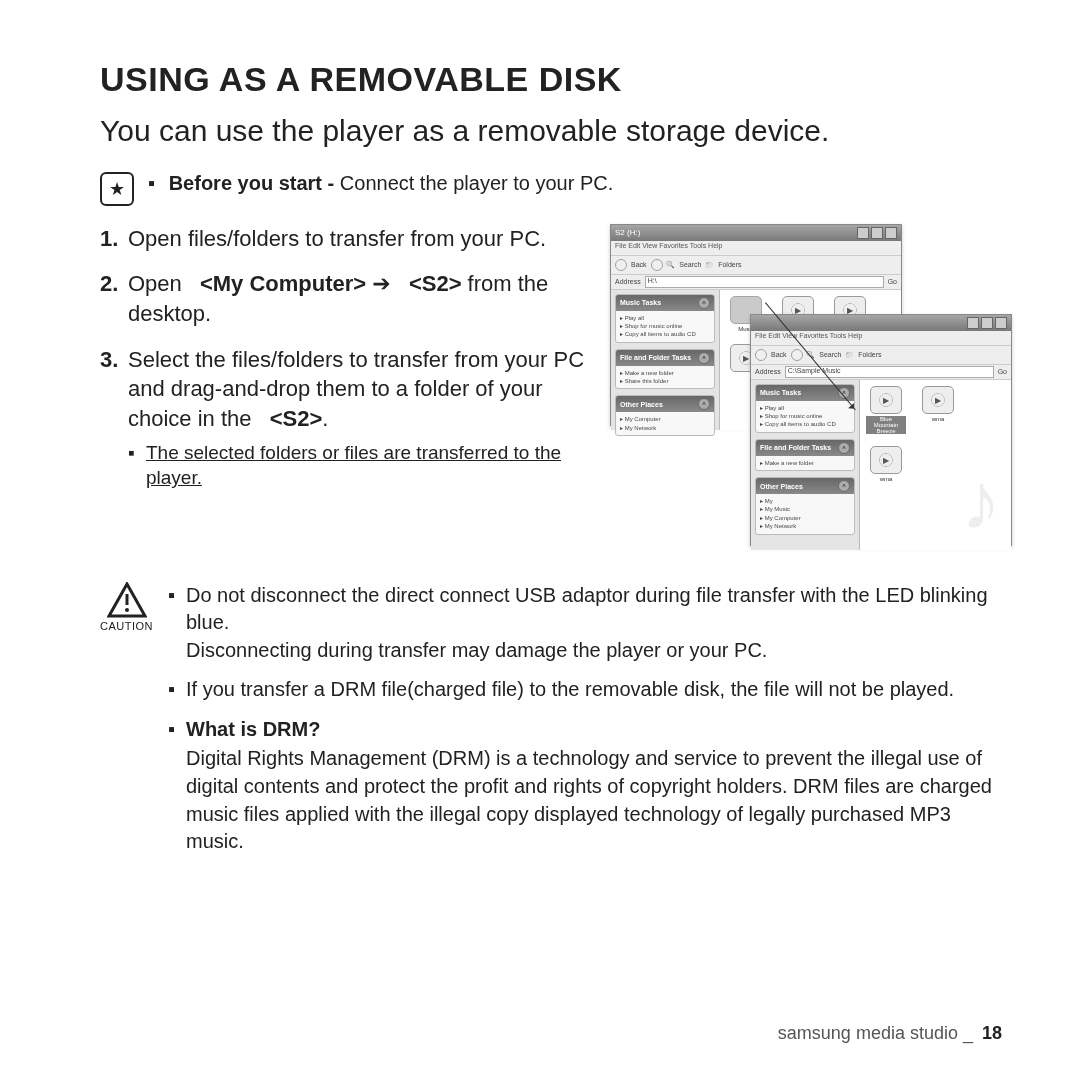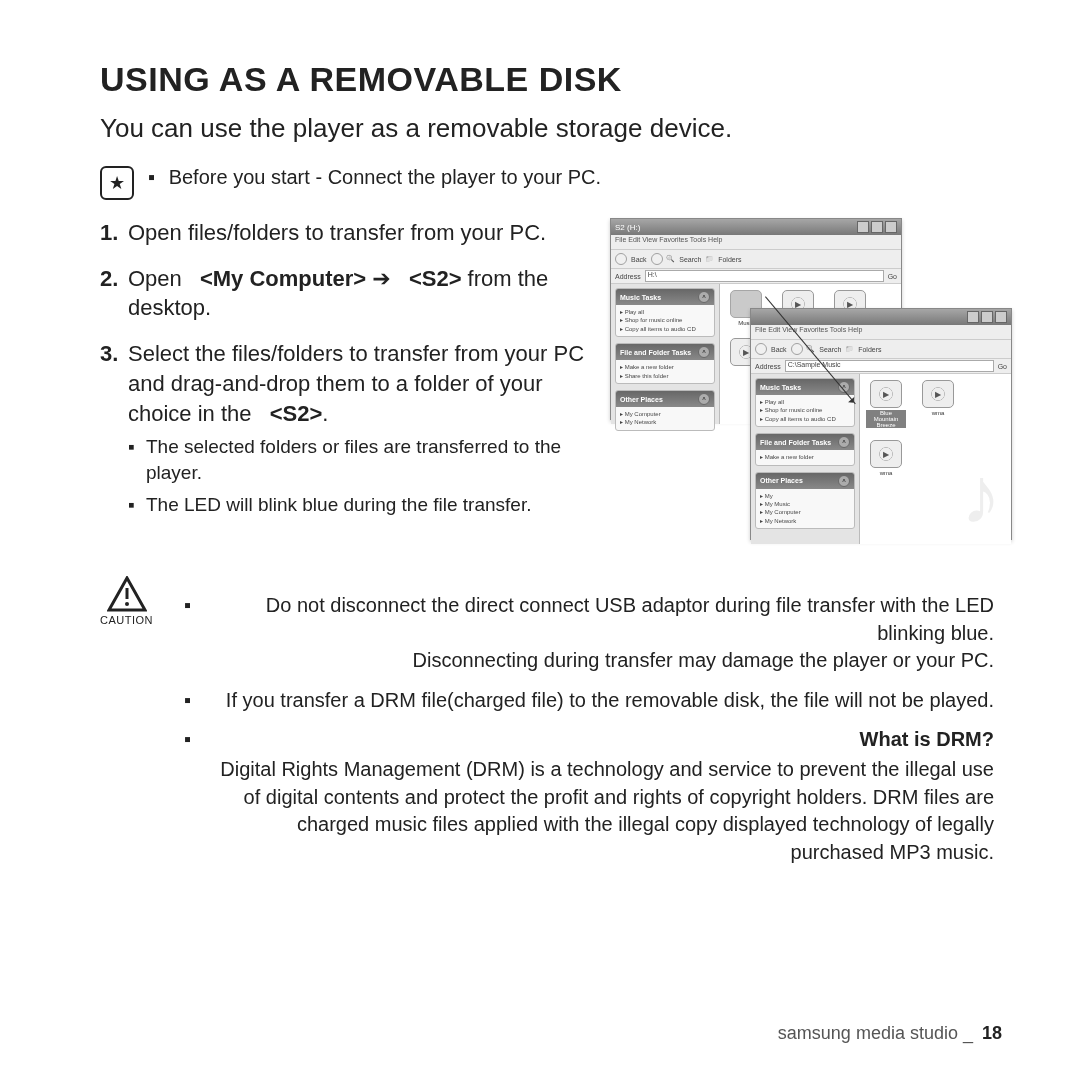--- a/index.html
+++ b/index.html
@@ -18,21 +18,21 @@
     padding: 60px 70px 50px 100px;
     position: relative;
   }
   h1.title {
     margin: 0 0 12px 0;
     font-size: 34px;
     font-weight: 700;
     letter-spacing: 0.5px;
   }
   .intro {
-    font-size: 26px;
+    font-size: 30px;
     margin: 10px 0 18px 0;
     line-height: 1.35;
   }
   .note-row {
     display: flex;
     align-items: flex-start;
     gap: 14px;
     margin-bottom: 18px;
   }
   .star-box {
@@ -44,21 +44,21 @@
     align-items: center;
     justify-content: center;
     font-size: 18px;
     flex: 0 0 auto;
     margin-top: 2px;
   }
   .note-text {
     font-size: 20px;
     line-height: 1.35;
   }
-  .note-text .lead { font-weight: 400; }
+  .note-text .lead { font-weight: 700; }
   .bullet-sq::before {
     content: "▪";
     margin-right: 8px;
   }
 
   .body-row {
     display: flex;
     align-items: flex-start;
     gap: 18px;
   }
@@ -82,20 +82,21 @@
   ol.steps-list > li::before {
     content: counter(step) ".";
     position: absolute;
     left: 0;
     font-weight: 700;
   }
   ul.sub {
     list-style: none;
     padding: 0;
     margin: 6px 0 0 0;
+    text-decoration: underline;
   }
   ul.sub li {
     font-size: 19px;
     line-height: 1.35;
     margin-bottom: 6px;
     padding-left: 18px;
     position: relative;
   }
   ul.sub li::before {
     content: "▪";
@@ -210,21 +211,21 @@
   }
   .caution-col {
     flex:0 0 auto;width:54px;
   }
   .caution-icon {
     width:40px;height:36px;margin:0 auto 2px;position:relative;
   }
   .caution-icon svg{width:100%;height:100%;}
   .caution-label{font-size:11px;letter-spacing:0.5px;}
   .caution-body{flex:1;}
-  ul.caution-list{list-style:none;padding:0;margin:16px;text-align:right;}
+  ul.caution-list{list-style:none;padding:0;margin:0;}
   ul.caution-list > li{
     font-size:20px;line-height:1.38;margin-bottom:12px;padding-left:18px;position:relative;
   }
   ul.caution-list > li::before{content:"▪";position:absolute;left:0;top:0;}
   .drm-q{font-weight:700;}
   .drm-body{font-size:20px;line-height:1.38;margin-top:2px;}
 
   .footer{
     position:absolute;bottom:36px;right:78px;font-size:18px;color:#555;
   }
@@ -248,21 +249,20 @@
     <div class="steps">
       <ol class="steps-list">
         <li><span>Open files/folders to transfer from your PC.</span></li>
         <li>
           <span>Open </span><span class="b">&lt;My Computer&gt;</span><span> ➔ </span><span class="b">&lt;S2&gt;</span><span> from the desktop.</span>
         </li>
         <li>
           <span>Select the files/folders to transfer from your PC and drag-and-drop them to a folder of your choice in the </span><span class="b">&lt;S2&gt;</span><span>.</span>
           <ul class="sub">
             <li>The selected folders or files are transferred to the player.</li>
-            <li>The LED will blink blue during the file transfer.</li>
           </ul>
         </li>
       </ol>
     </div>
 
     <div class="illus">
 
       <div class="win winA">
         <div class="titlebar">
           <span>S2 (H:)</span>

